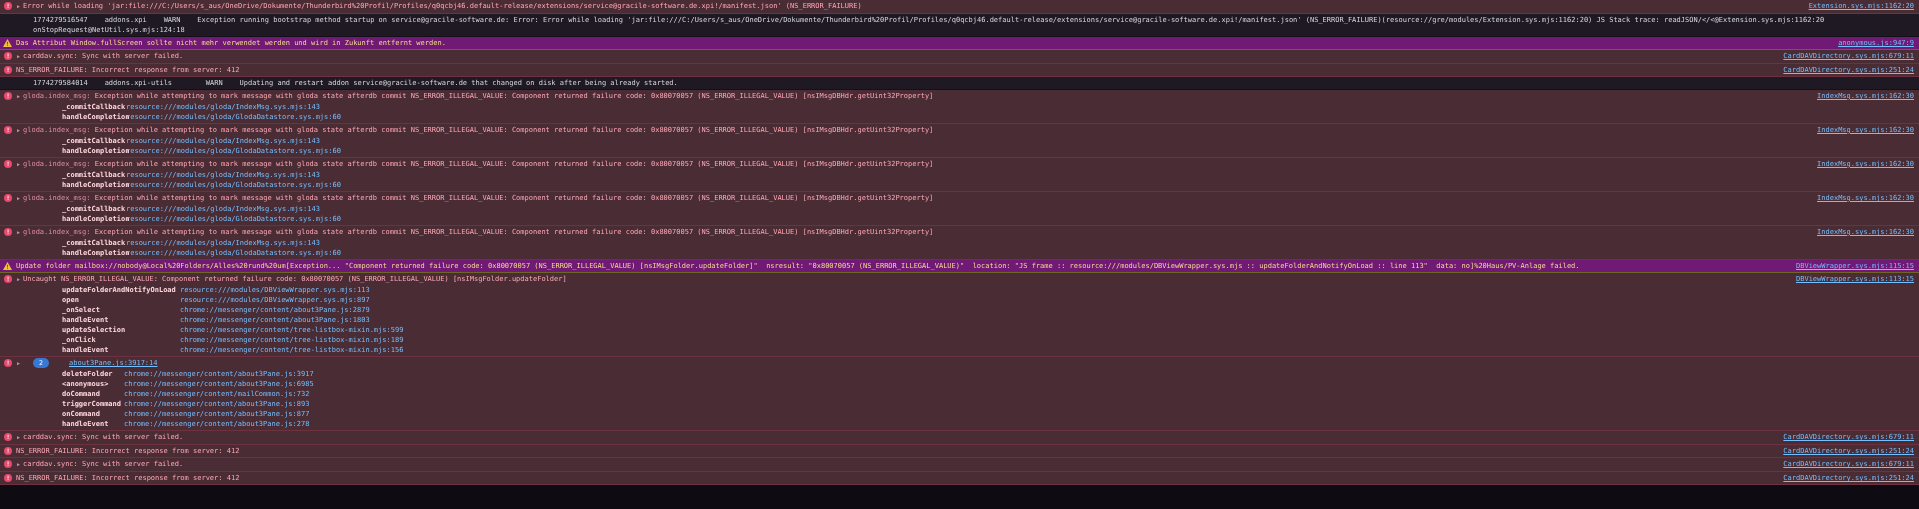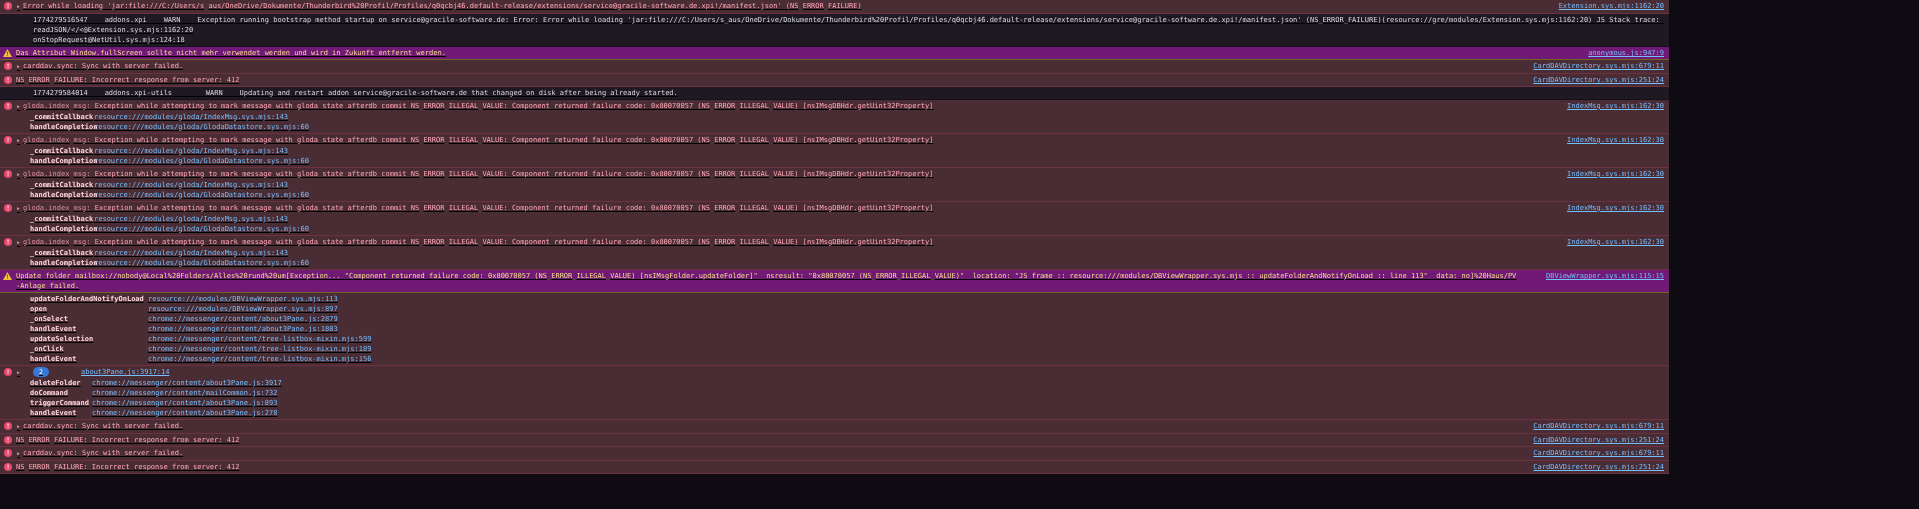--- a/index.html
+++ b/index.html
@@ -1,33 +1,33 @@
 <!DOCTYPE html>
 <html><head>
 <meta charset="utf-8">
 <style>
   html,body{margin:0;padding:0;background:#0e0b12;width:1919px;height:509px;overflow:hidden;}
-  .console{width:1669px;font-family:"DejaVu Sans Mono","Liberation Mono",monospace;font-size:7px;line-height:10px;text-decoration:underline;}
+  .console{width:1919px;font-family:"DejaVu Sans Mono","Liberation Mono",monospace;font-size:7px;line-height:10px;}
   .row{border-bottom:1px solid transparent;padding:1px 5px 1px 0;}
   .row.error{background:#4a2c34;border-color:#6e3140;color:#ffa7b6;}
   .row.warn{background:#701a75;border-color:#6f6527;color:#f3dd8e;}
   .row.log{background:#1e1923;border-color:#14101a;color:#d9d9de;}
   .main{display:flex;align-items:flex-start;}
   .erricon{flex:0 0 auto;width:8px;height:8px;border-radius:50%;background:#e64a6e;margin:1px 4px 0 4px;position:relative;}
   .erricon::after{content:"!";position:absolute;left:0;top:0;width:8px;height:8px;line-height:8px;text-align:center;color:#fff;font-size:6px;font-weight:bold;}
   .warnicon{flex:0 0 auto;width:9px;height:8px;background:#f0bf3a;clip-path:polygon(50% 0,100% 100%,0 100%);margin:1px 4px 0 3px;position:relative;}
   .warnicon::after{content:"!";position:absolute;left:0;top:1px;width:9px;height:7px;line-height:7px;text-align:center;color:#4a3c10;font-size:6px;font-weight:bold;}
   .arrow{flex:0 0 auto;margin:0 3px 0 1px;color:#c08e9c;}
   .arrow::before{content:"\25B6";font-size:5px;vertical-align:1px;}
   .msg{flex:1 1 auto;white-space:pre-wrap;word-break:break-all;}
   .msg .prefix{color:#dd8fa1;}
-  .src{flex:0 0 auto;margin-left:26px;color:#75bfff;text-decoration:underline;white-space:nowrap;cursor:pointer;}
+  .src{flex:0 0 auto;margin-left:14px;color:#75bfff;text-decoration:underline;white-space:nowrap;cursor:pointer;}
   .badge{flex:0 0 auto;min-width:12px;height:10px;border-radius:6px;background:#3778d6;color:#fff;font-size:6.5px;line-height:10px;text-align:center;margin:0 6px 0 10px;padding:0 2px;}
   .stackline{display:flex;padding-left:30px;}
-  .fn{font-weight:bold;color:#ffd7de;flex:0 0 auto;}
+  .fn{font-weight:bold;color:#ffd7de;flex:0 0 auto;margin-left:32px;}
   .g .fn{width:64px;}
   .w13 .fn{width:118px;}
   .w14 .fn{width:62px;}
   .path{color:#75bfff;cursor:pointer;}
   .log .msg{padding-left:33px;}
   .bottom-space{height:6px;background:#0e0b12;}
 </style>
 </head>
 <body>
 
@@ -167,20 +167,26 @@
 
   <div class="row warn">
     <div class="main">
       <span class="warnicon"></span>
       <span class="msg">Update folder mailbox://nobody@Local%20Folders/Alles%20rund%20um[Exception... "Component returned failure code: 0x80070057 (NS_ERROR_ILLEGAL_VALUE) [nsIMsgFolder.updateFolder]"  nsresult: "0x80070057 (NS_ERROR_ILLEGAL_VALUE)"  location: "JS frame :: resource:///modules/DBViewWrapper.sys.mjs :: updateFolderAndNotifyOnLoad :: line 113"  data: no]%20Haus/PV-Anlage failed.</span>
       <a class="src">DBViewWrapper.sys.mjs:115:15</a>
     </div>
   </div>
 
   <div class="row error w13">
+    <div class="main">
+      <span class="erricon"></span>
+      <span class="arrow"></span>
+      <span class="msg">Uncaught NS_ERROR_ILLEGAL_VALUE: Component returned failure code: 0x80070057 (NS_ERROR_ILLEGAL_VALUE) [nsIMsgFolder.updateFolder]</span>
+      <a class="src">DBViewWrapper.sys.mjs:113:15</a>
+    </div>
     <div class="stackline">
       <span class="fn">updateFolderAndNotifyOnLoad</span>
       <span class="path">resource:///modules/DBViewWrapper.sys.mjs:113</span>
     </div>
     <div class="stackline">
       <span class="fn">open</span>
       <span class="path">resource:///modules/DBViewWrapper.sys.mjs:897</span>
     </div>
     <div class="stackline">
       <span class="fn">_onSelect</span>
@@ -209,28 +215,36 @@
       <span class="erricon"></span>
       <span class="arrow"></span>
       <span class="badge">2</span>
       <a class="src">about3Pane.js:3917:14</a>
     </div>
     <div class="stackline">
       <span class="fn">deleteFolder</span>
       <span class="path">chrome://messenger/content/about3Pane.js:3917</span>
     </div>
     <div class="stackline">
+      <span class="fn">&lt;anonymous&gt;</span>
+      <span class="path">chrome://messenger/content/about3Pane.js:6985</span>
+    </div>
+    <div class="stackline">
       <span class="fn">doCommand</span>
       <span class="path">chrome://messenger/content/mailCommon.js:732</span>
     </div>
     <div class="stackline">
       <span class="fn">triggerCommand</span>
       <span class="path">chrome://messenger/content/about3Pane.js:893</span>
     </div>
     <div class="stackline">
+      <span class="fn">onCommand</span>
+      <span class="path">chrome://messenger/content/about3Pane.js:877</span>
+    </div>
+    <div class="stackline">
       <span class="fn">handleEvent</span>
       <span class="path">chrome://messenger/content/about3Pane.js:278</span>
     </div>
   </div>
 
   <div class="row error">
     <div class="main">
       <span class="erricon"></span>
       <span class="arrow"></span>
       <span class="msg">carddav.sync: Sync with server failed.</span>

